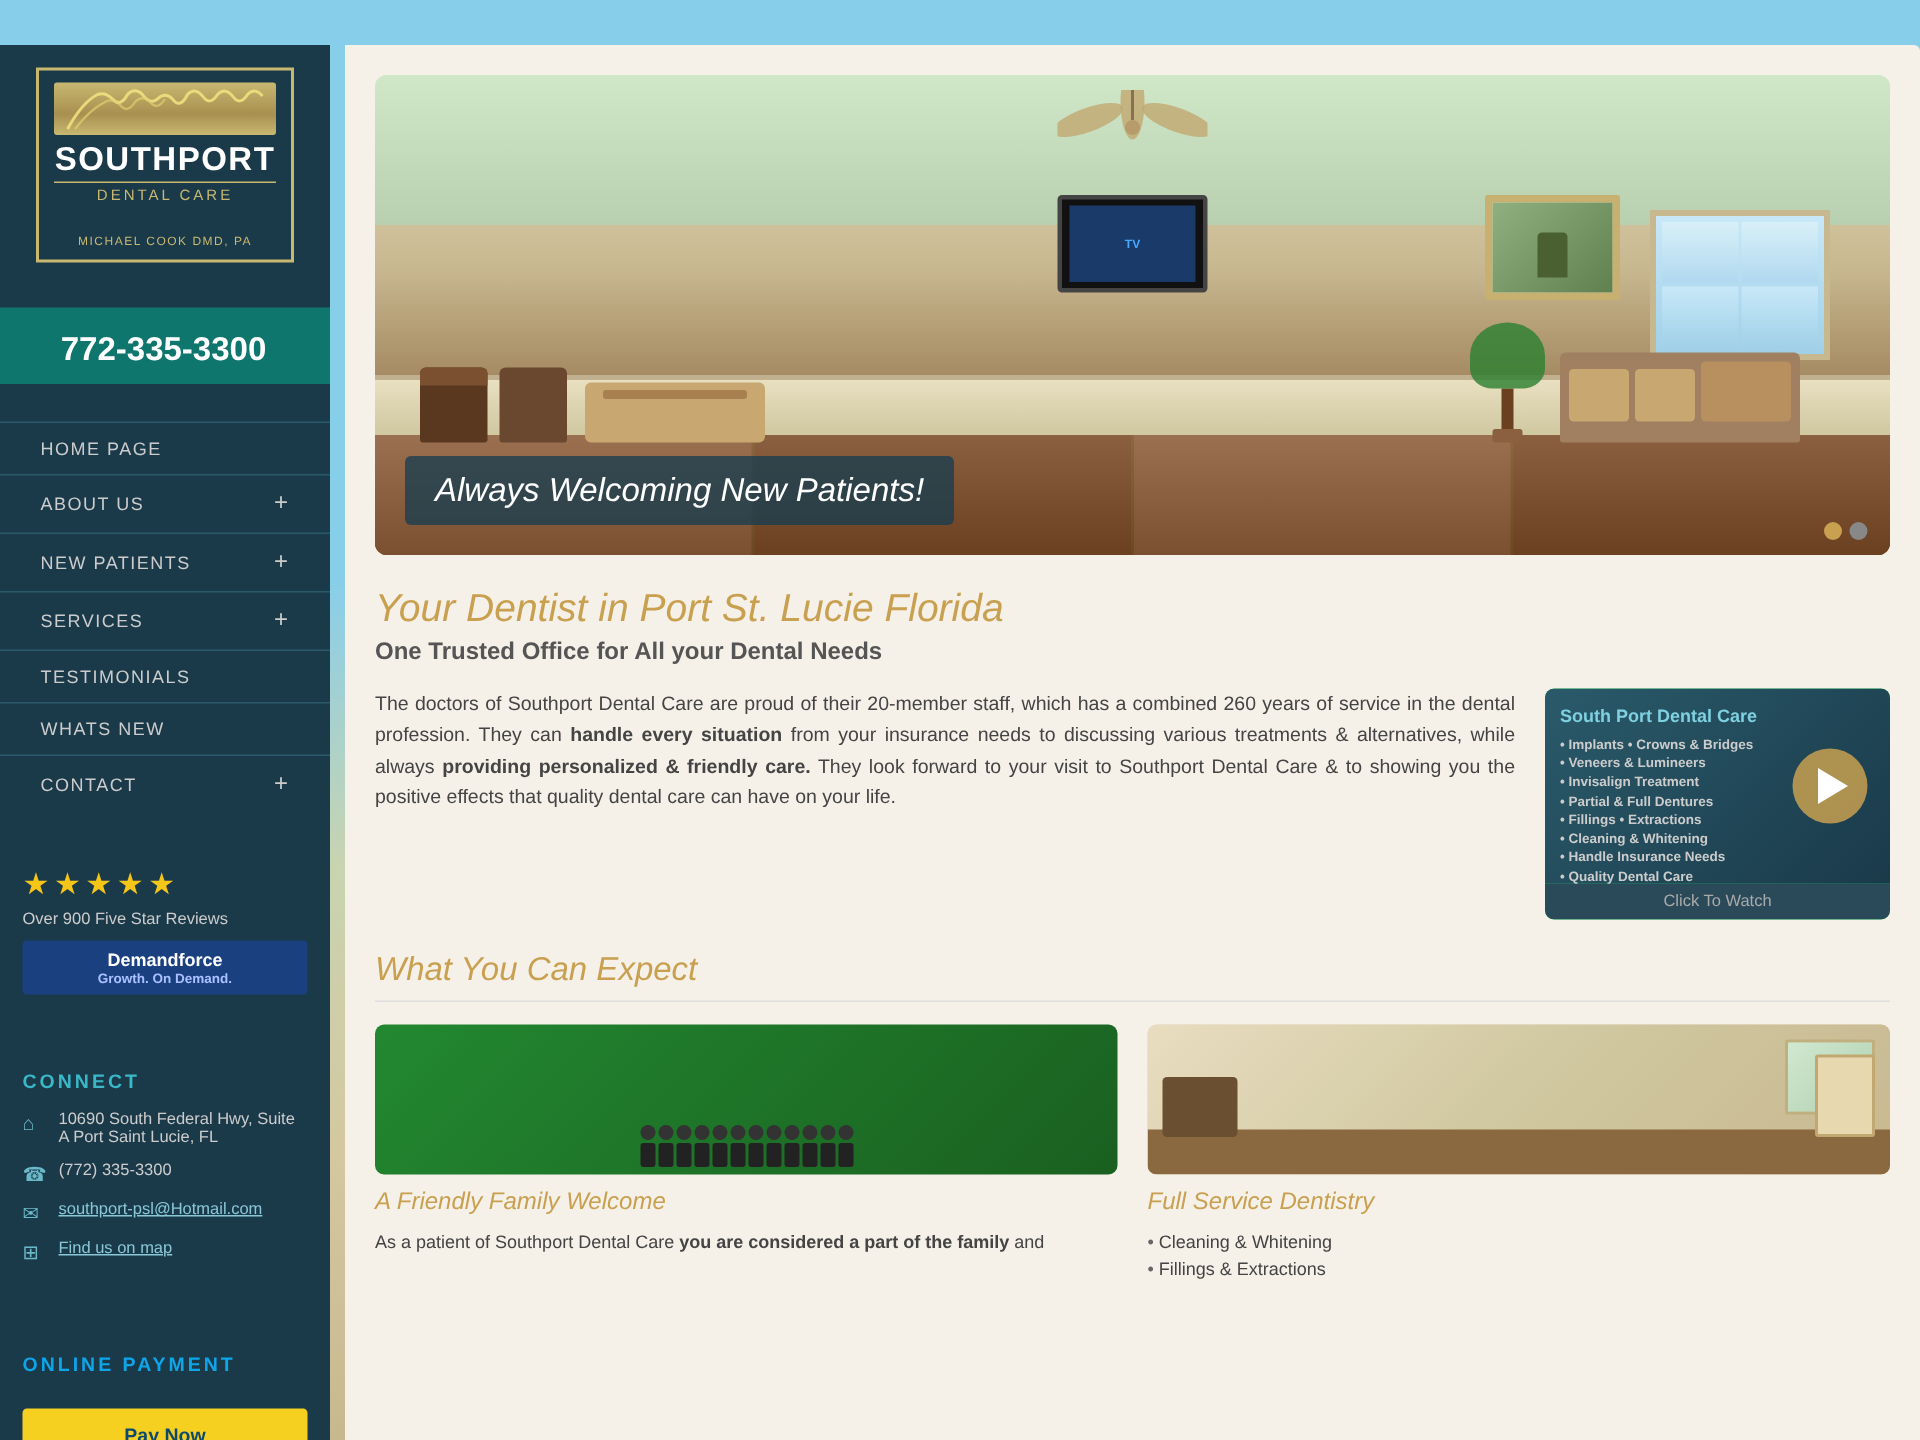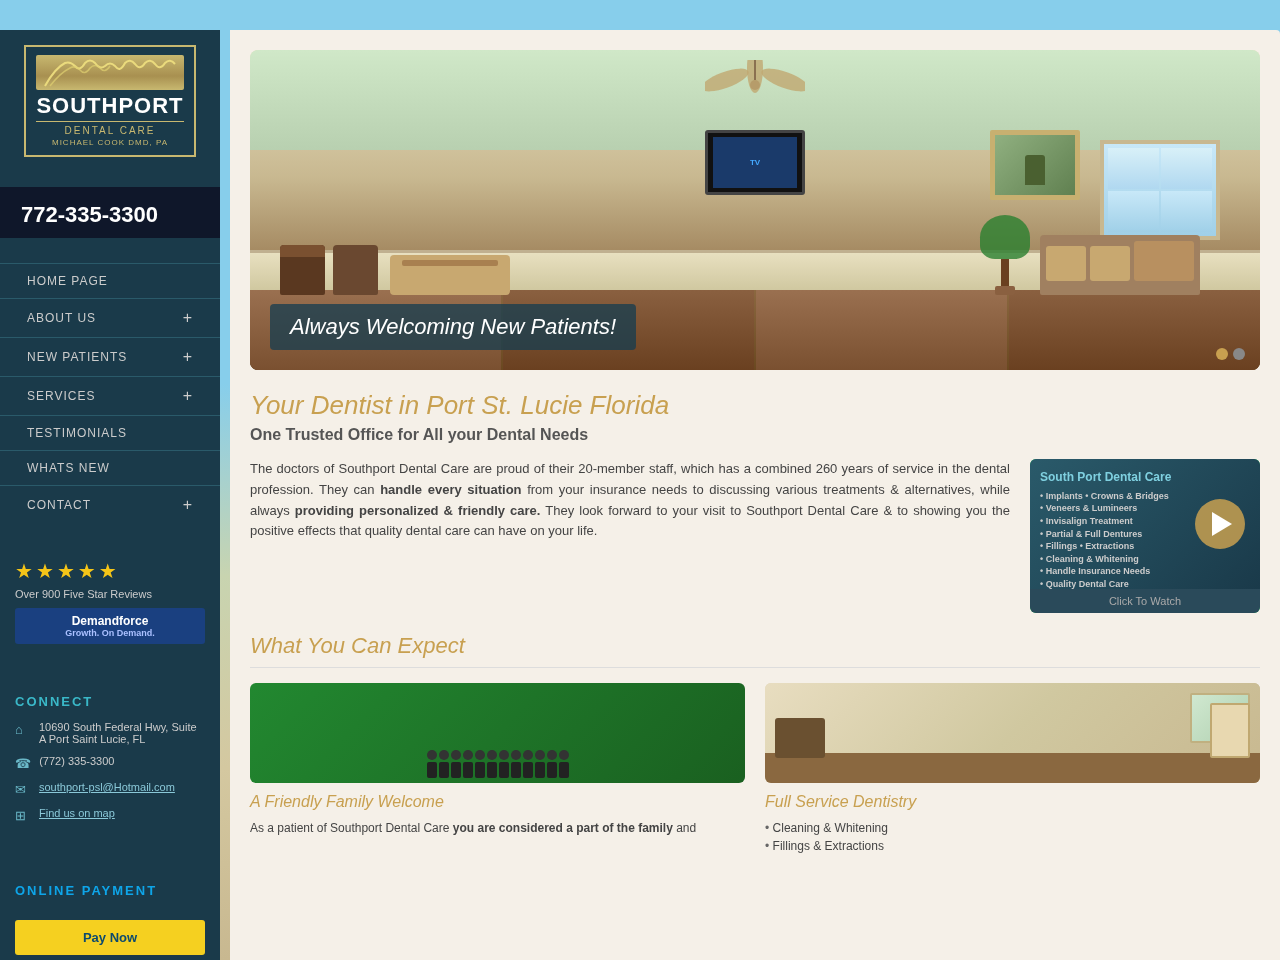--- a/index.html
+++ b/index.html
@@ -71,29 +71,30 @@
       letter-spacing: 2px;
       border-top: 1px solid #c8b870;
       padding-top: 3px;
       margin-top: 3px;
     }
 
     .logo-doc {
       color: #c8b870;
       font-size: 8px;
       letter-spacing: 1px;
-      margin-top: 2px;
+      margin-top: 20px;
     }
 
     .phone-number {
       color: #fff;
       font-size: 22px;
       font-weight: bold;
-      padding: 15px 10px 10px 21px;
-      background: #0f172a;
+      text-align: center;
+      padding: 15px 10px 10px 8px;
+      background: #0f766e;
     }
 
     
     .nav-menu {
       background: #1a3a4a;
       margin-top: 5px;
     }
 
     .nav-item {
       border-top: 1px solid #2a5a6a;

